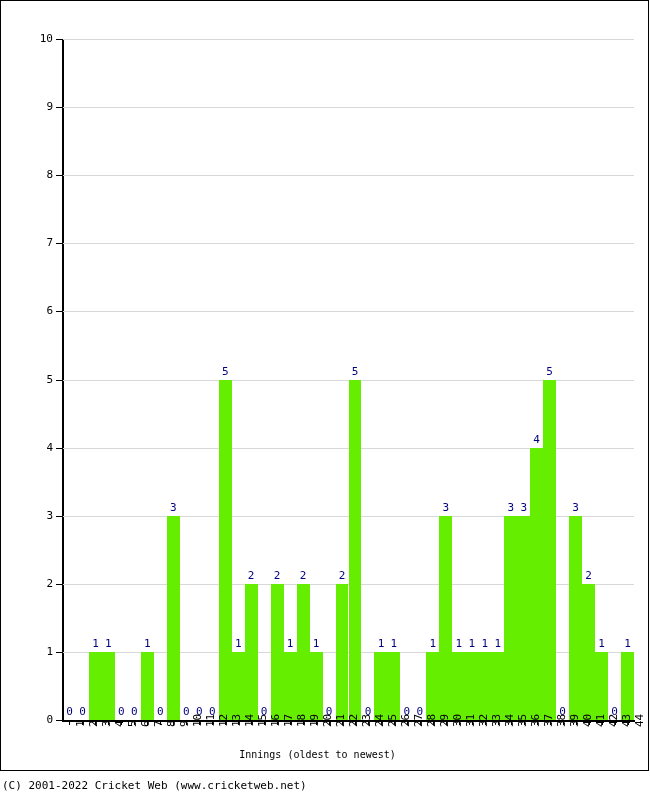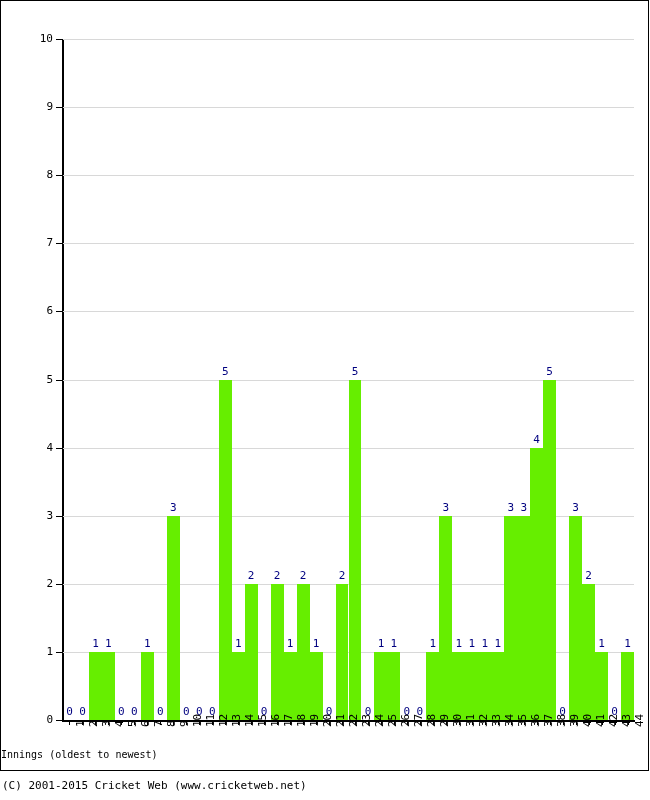--- a/index.html
+++ b/index.html
@@ -47,21 +47,21 @@
   .xtick{
     position:absolute;top:681px;width:1px;height:5px;background:#000000;
   }
   .xtick-label{
     position:absolute;top:690px;font-size:11px;color:#000000;
     white-space:nowrap;transform-origin:left top;
     transform:rotate(-90deg);text-align:right;
   }
   #x-axis-title{
     position:absolute;left:0;top:748px;width:649px;
-    text-align:left;padding-right:16px;box-sizing:border-box;
+    text-align:center;padding-right:16px;box-sizing:border-box;
     font-size:10px;color:#000000;white-space:nowrap;
   }
   #footer{
     position:absolute;left:2px;top:779px;font-size:11px;color:#000000;
     white-space:nowrap;
   }
 </style>
 </head>
 <body>
 
@@ -276,13 +276,13 @@
       <div class="xtick-label" style="left: 579.602px; top: 726px;">40</div>
       <div class="xtick-label" style="left: 592.58px; top: 726px;">41</div>
       <div class="xtick-label" style="left: 605.557px; top: 726px;">42</div>
       <div class="xtick-label" style="left: 618.534px; top: 726px;">43</div>
       <div class="xtick-label" style="left: 631.511px; top: 726px;">44</div>
     </div>
 
   <div id="x-axis-title">Innings (oldest to newest)</div>
 </div>
 
-<div id="footer">(C) 2001-2015 Cricket Web (www.cricketweb.net)</div>
+<div id="footer">(C) 2001-2022 Cricket Web (www.cricketweb.net)</div>
 
 </body></html>

